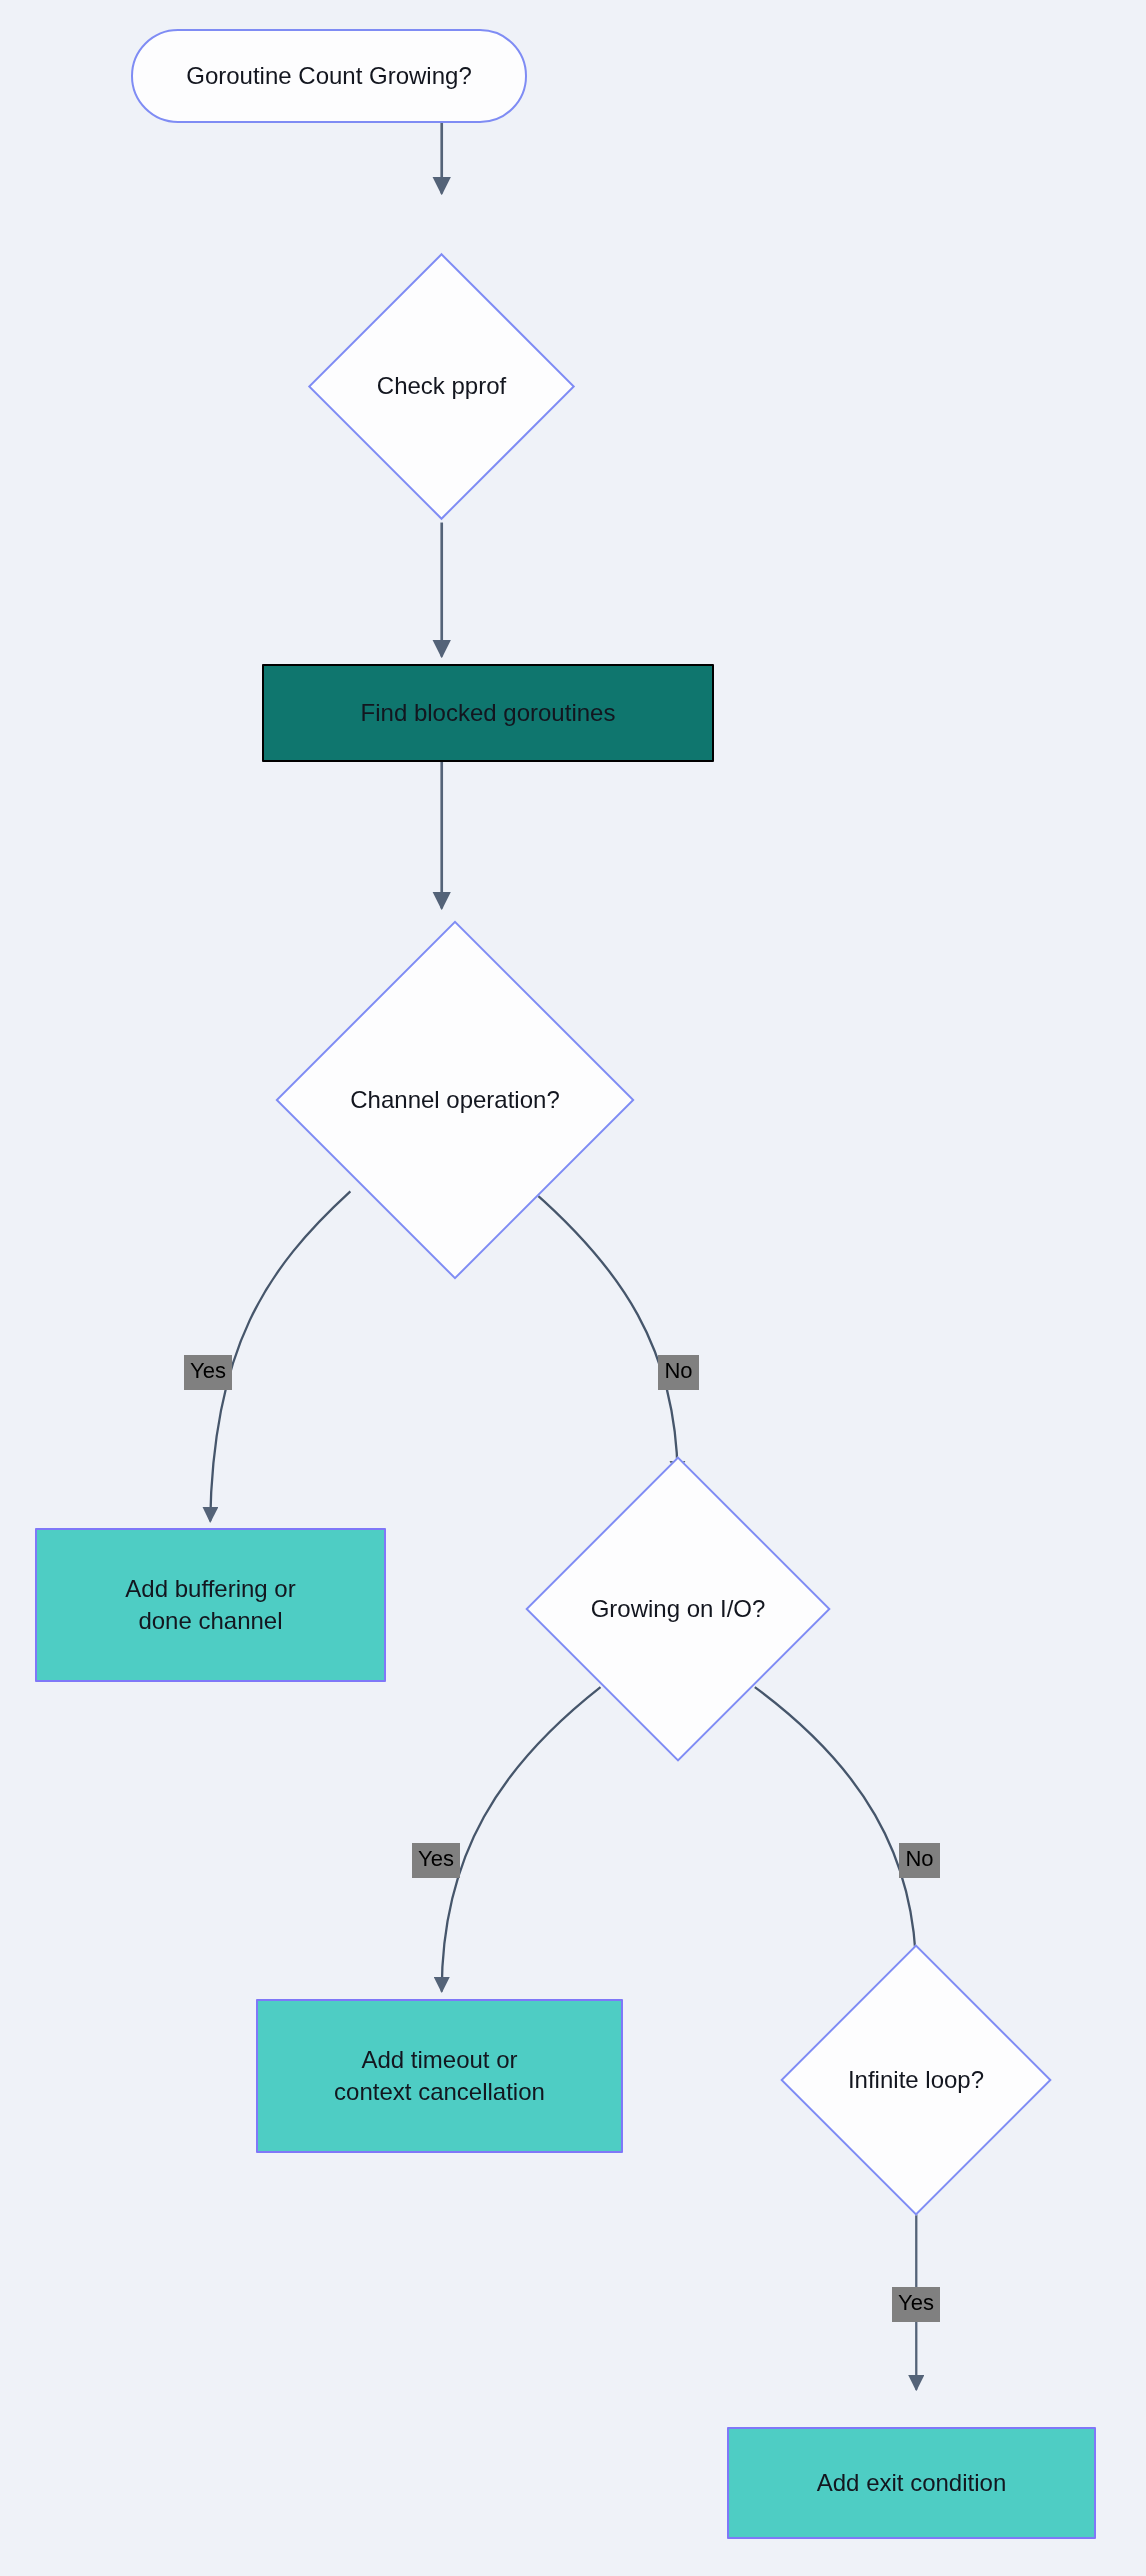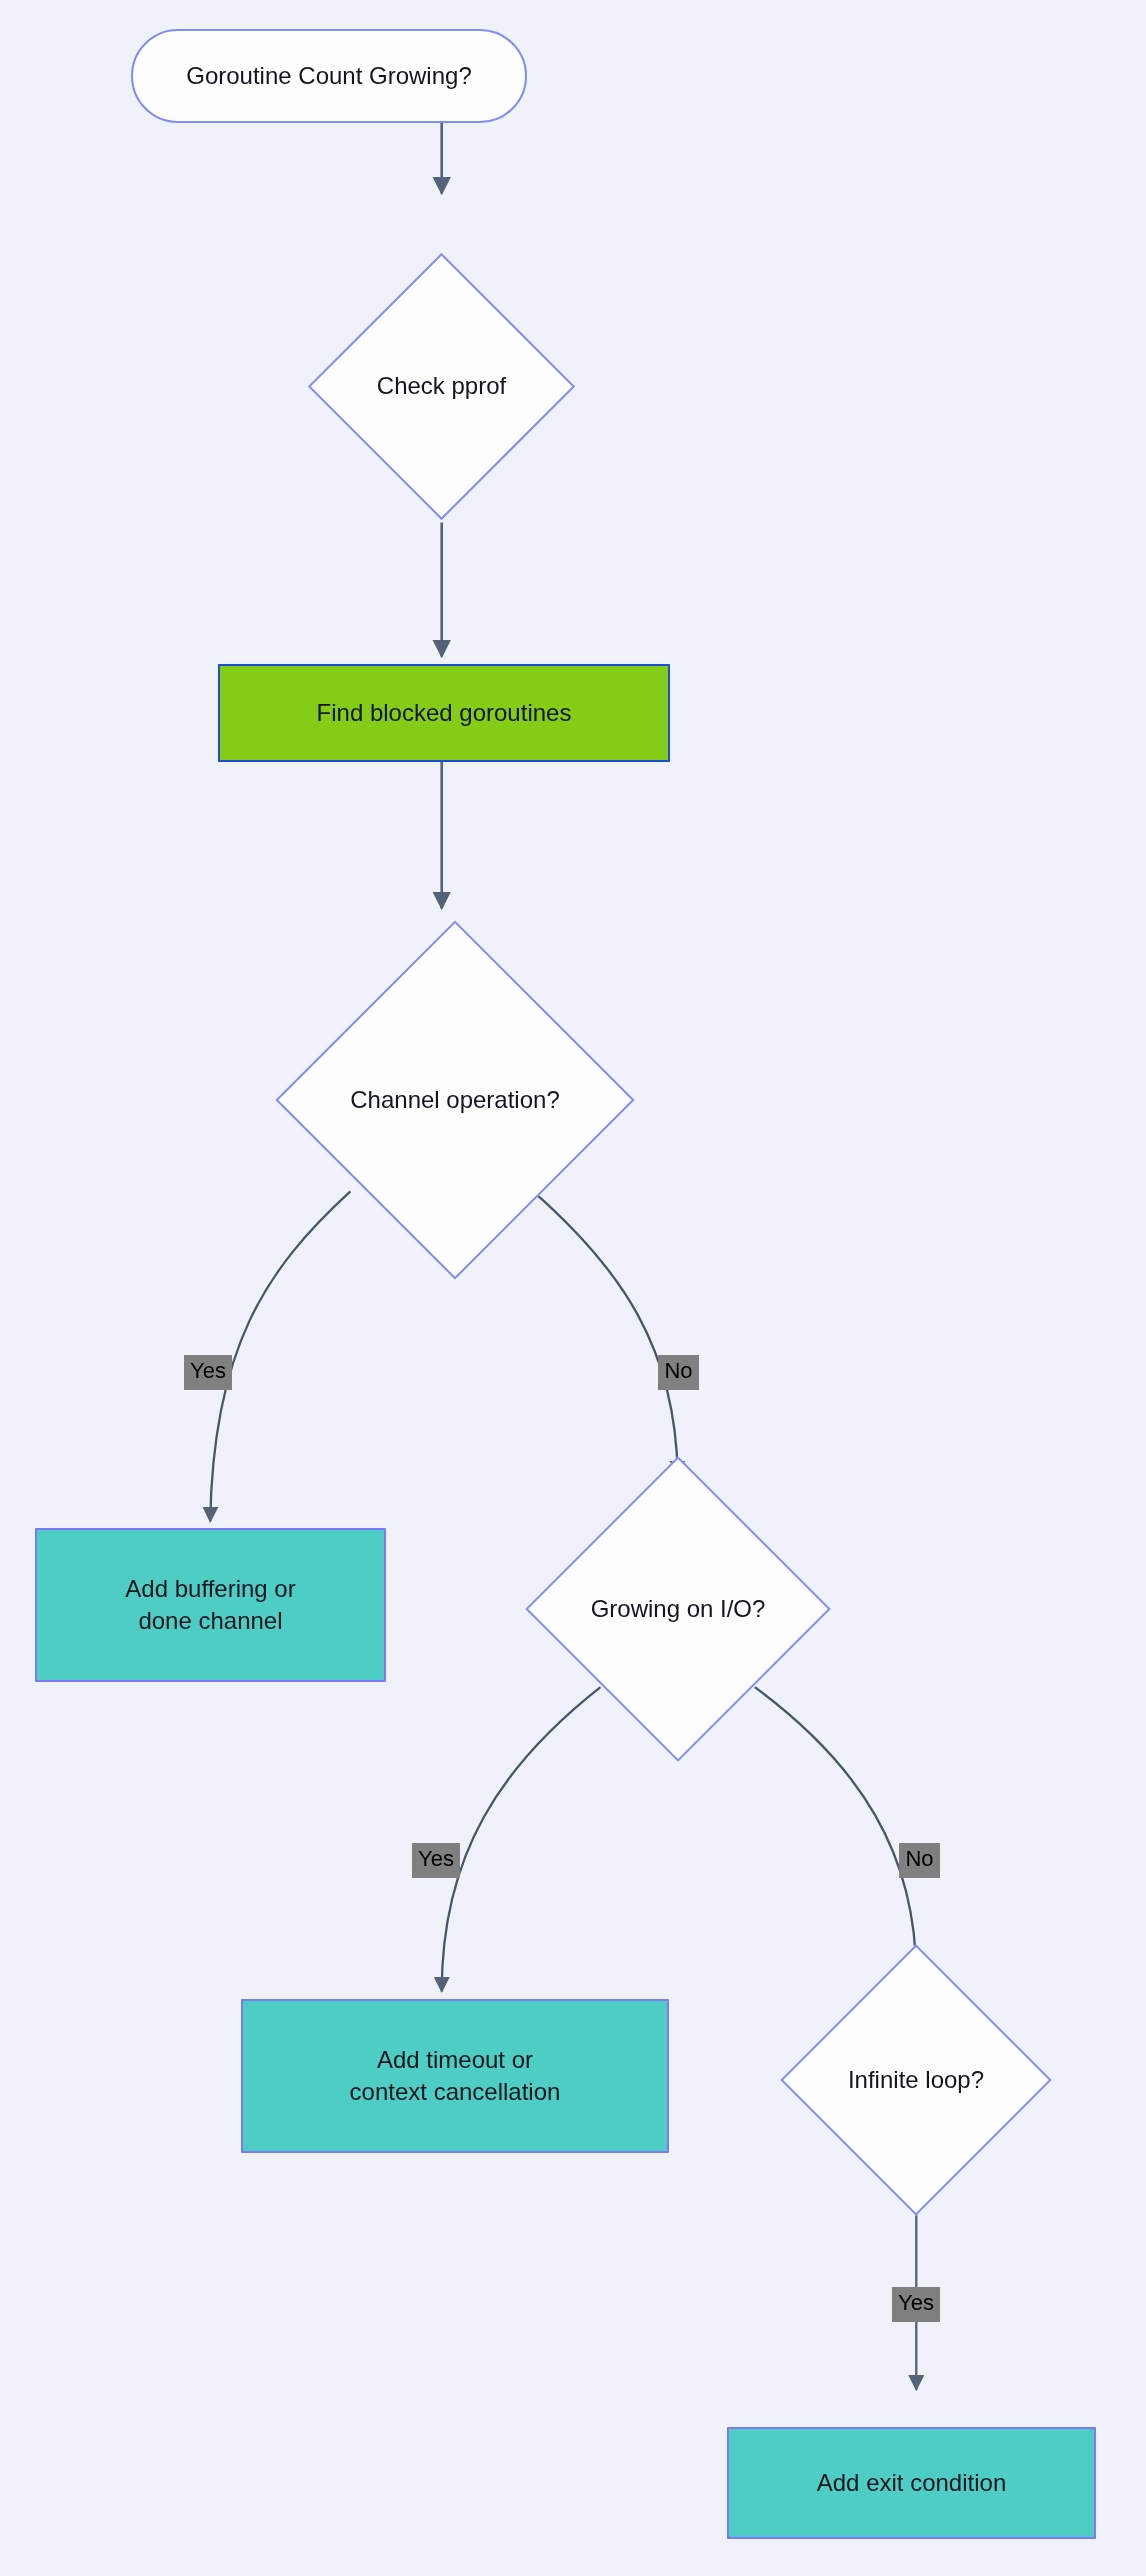--- a/index.html
+++ b/index.html
@@ -34,23 +34,24 @@
     line-height: 1.35;
   }
   
   .node-round {
     background: #fdfdfe;
     border: 2px solid #7f8cf4;
     border-radius: 53px;
   }
   
   .node-rect {
-    background: #84cc16;
-    border: 2px solid #1d4ed8;
+    background: #0f766e;
+    border: 2px solid #000000;
     border-radius: 0.9px;
+    margin-left: 44px;
   }
   
   .node-rect-accent {
     background: #4ecdc4;
     border: 2px solid #7f78f8;
     border-radius: 0.9px;
   }
   
   .node-diamond {
     background: transparent;
@@ -140,21 +141,21 @@
   <div class="node node-rect-accent" style="left:35px; top:1528px; width:351px; height:154px;">
     <span class="node-label">Add buffering or
 done channel</span>
   </div>
 
   <div class="node node-diamond" style="left:570px; top:1501px; width:216px; height:216px;">
     <span class="diamond-shape"></span>
     <span class="diamond-label">Growing on I/O?</span>
   </div>
 
-  <div class="node node-rect-accent" style="left:241px; top:1999px; width:428px; height:154px;">
+  <div class="node node-rect-accent" style="left:256px; top:1999px; width:367px; height:154px;">
     <span class="node-label">Add timeout or
 context cancellation</span>
   </div>
 
   <div class="node node-diamond" style="left:820px; top:1984px; width:192px; height:192px;">
     <span class="diamond-shape"></span>
     <span class="diamond-label">Infinite loop?</span>
   </div>
 
   <div class="node node-rect-accent" style="left:727px; top:2397px; width:369px; height:112px;margin-top:30px;">

